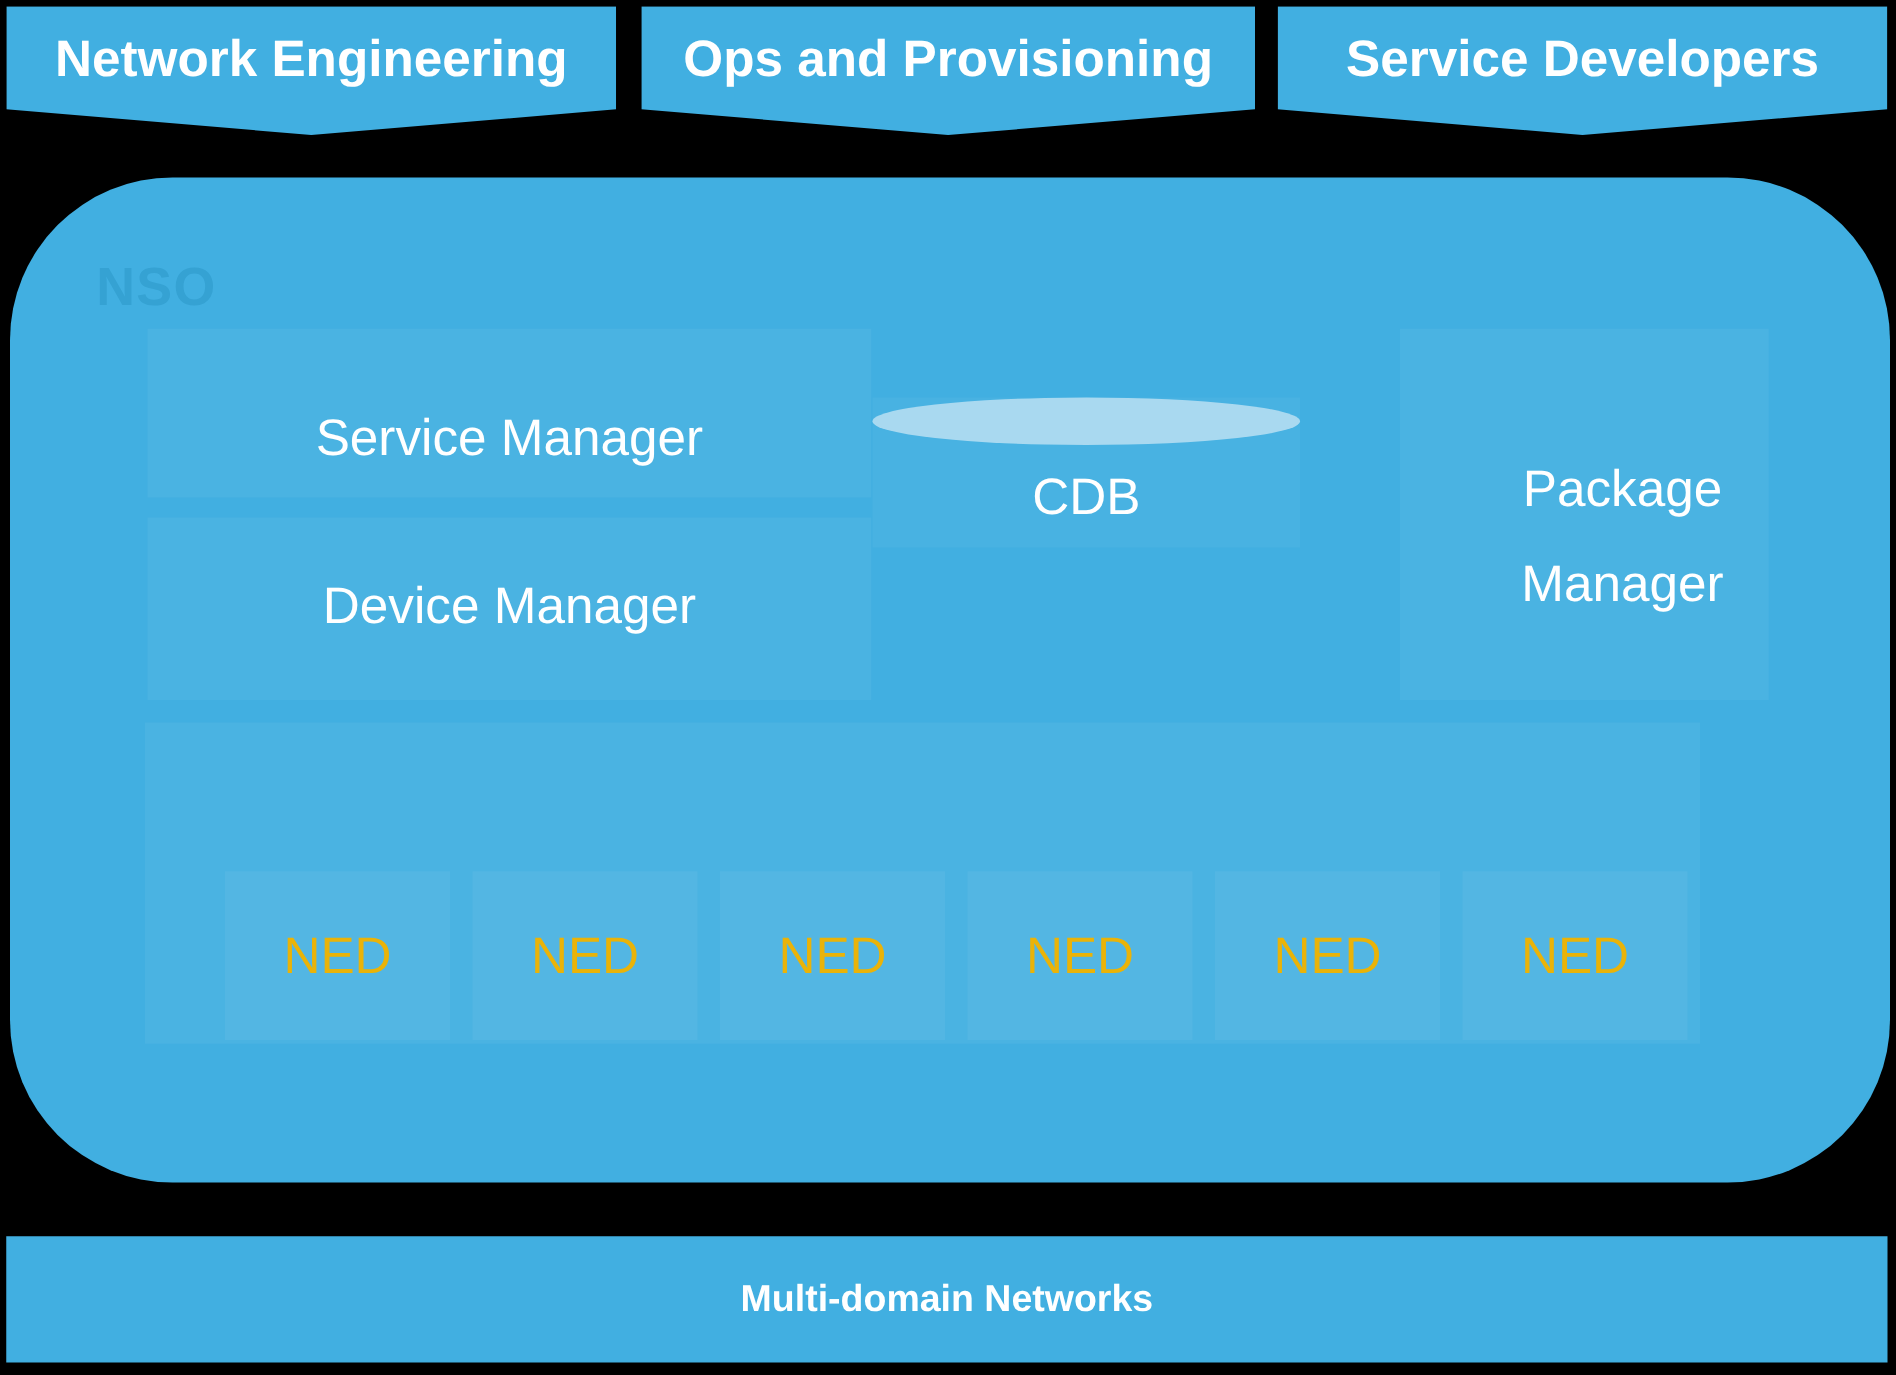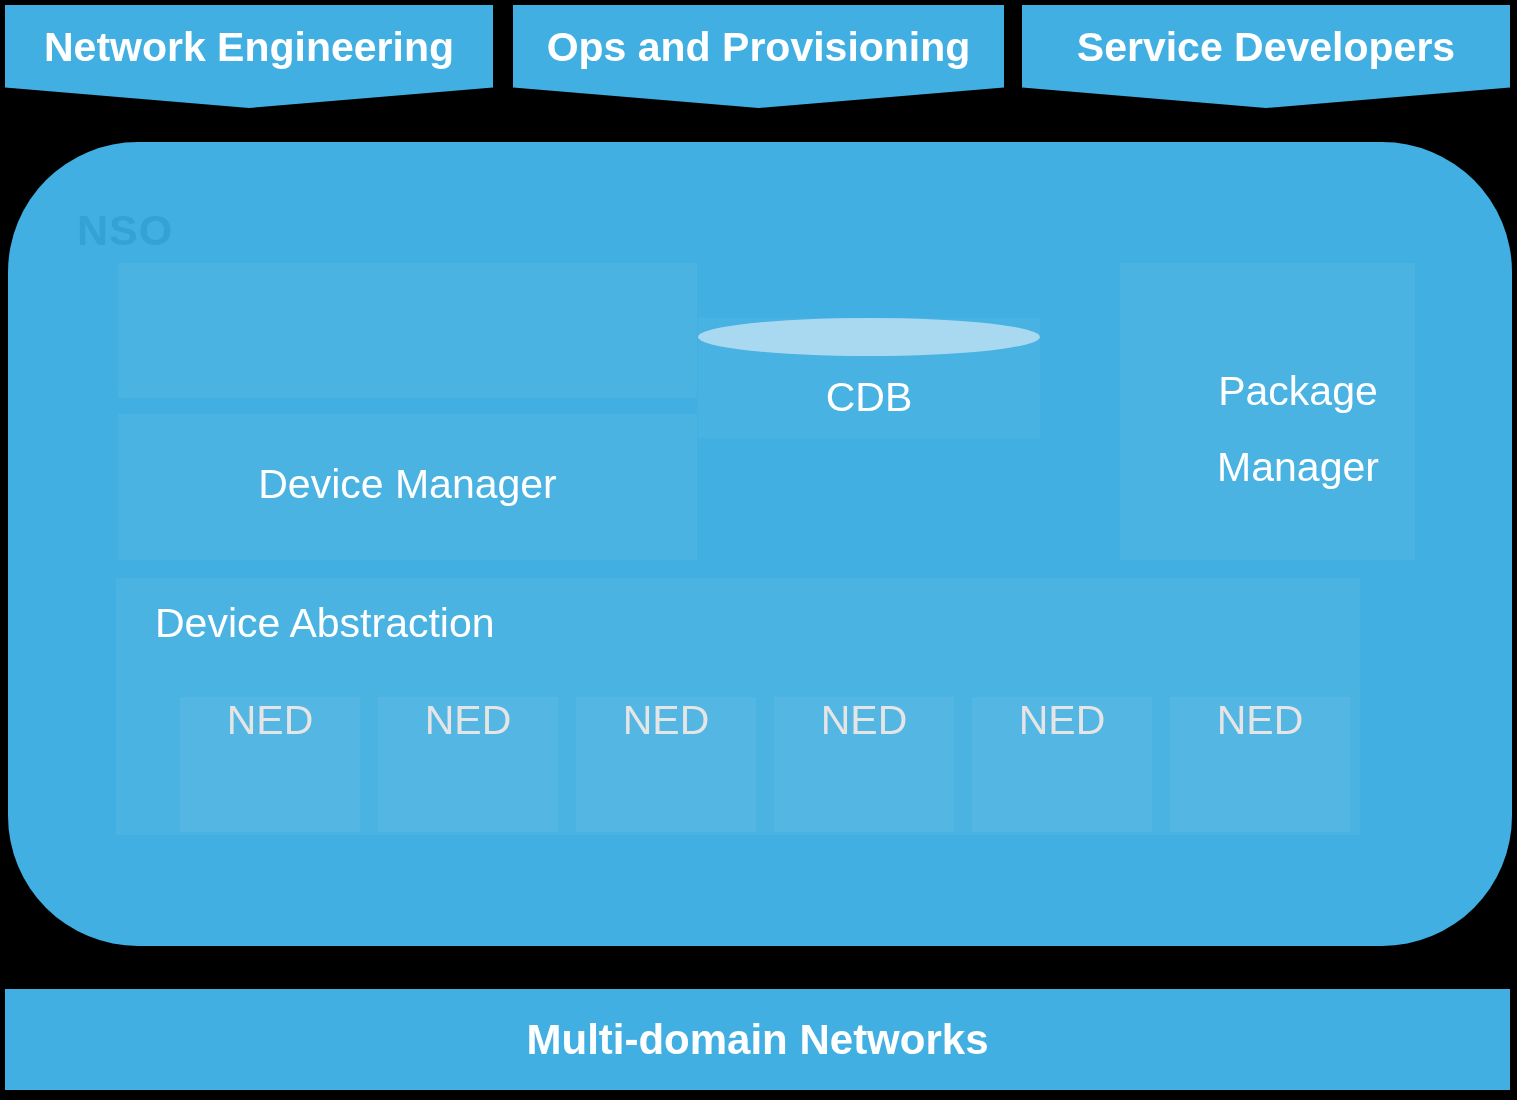--- a/index.html
+++ b/index.html
@@ -94,23 +94,23 @@
   #device-abstraction-label { left: 155px; top: 601px; }
 
   
   .ned-box {
     position: absolute;
     top: 697px;
     width: 180px;
     height: 135px;
     background: rgba(255,255,255,0.05);
     display: flex;
-    align-items: flex-start;
+    align-items: center;
     justify-content: center;
-    color: #e5e5e5;
+    color: #eab308;
     font-size: 41px;
     font-weight: 400;
   }
   #ned-1 { left: 180px; }
   #ned-2 { left: 378px; }
   #ned-3 { left: 576px; }
   #ned-4 { left: 774px; }
   #ned-5 { left: 972px; }
   #ned-6 { left: 1170px; }
 
@@ -118,21 +118,21 @@
   #footer-bar {
     left: 5px;
     top: 989px;
     width: 1505px;
     height: 101px;
     background: #41AFE1;
     display: flex;
     align-items: center;
     justify-content: center;
     color: #fff;
-    font-size: 42px;
+    font-size: 30px;
     font-weight: 700;
   }
 </style>
 </head>
 <body>
 
 <div id="stage">
 
   <div class="banner" id="banner-1">
     <span>Network Engineering</span>
@@ -147,24 +147,24 @@
   <div class="abs" id="nso-container"></div>
   <div class="abs" id="nso-label">NSO</div>
 
   <div class="abs inner-box" id="service-manager-box"></div>
   <div class="abs inner-box" id="device-manager-box"></div>
   <div class="abs inner-box" id="package-manager-box"></div>
   <div class="abs inner-box" id="device-abstraction-box"></div>
   <div class="abs" id="cdb-box"></div>
   <div class="abs" id="cdb-ellipse"></div>
 
+  <div class="label centered" id="service-manager-label">Service Manager</div>
   <div class="label centered" id="cdb-label">CDB</div>
   <div class="label centered" id="device-manager-label">Device Manager</div>
   <div class="label centered" id="package-manager-label">Package Manager</div>
-  <div class="label" id="device-abstraction-label">Device Abstraction</div>
 
   <div class="ned-box" id="ned-1">
     <span>NED</span>
   </div>
   <div class="ned-box" id="ned-2">
     <span>NED</span>
   </div>
   <div class="ned-box" id="ned-3">
     <span>NED</span>
   </div>

